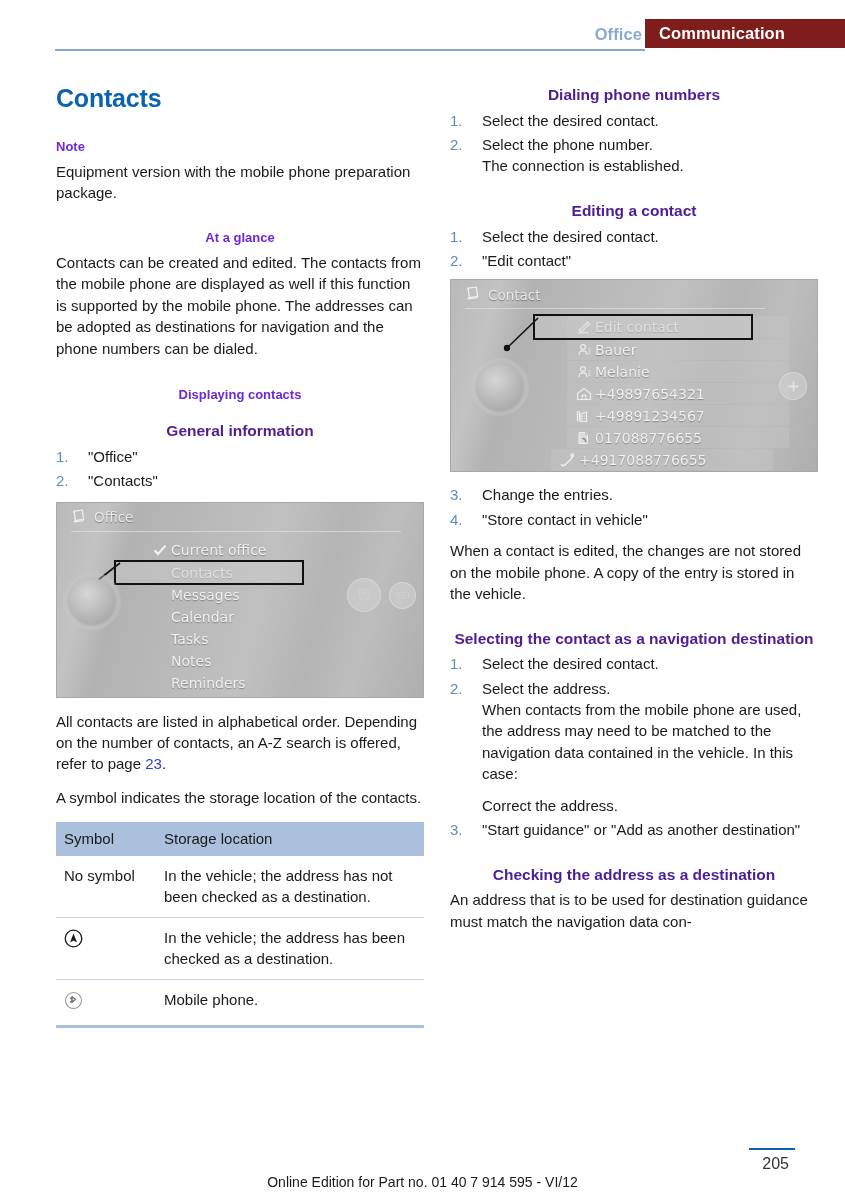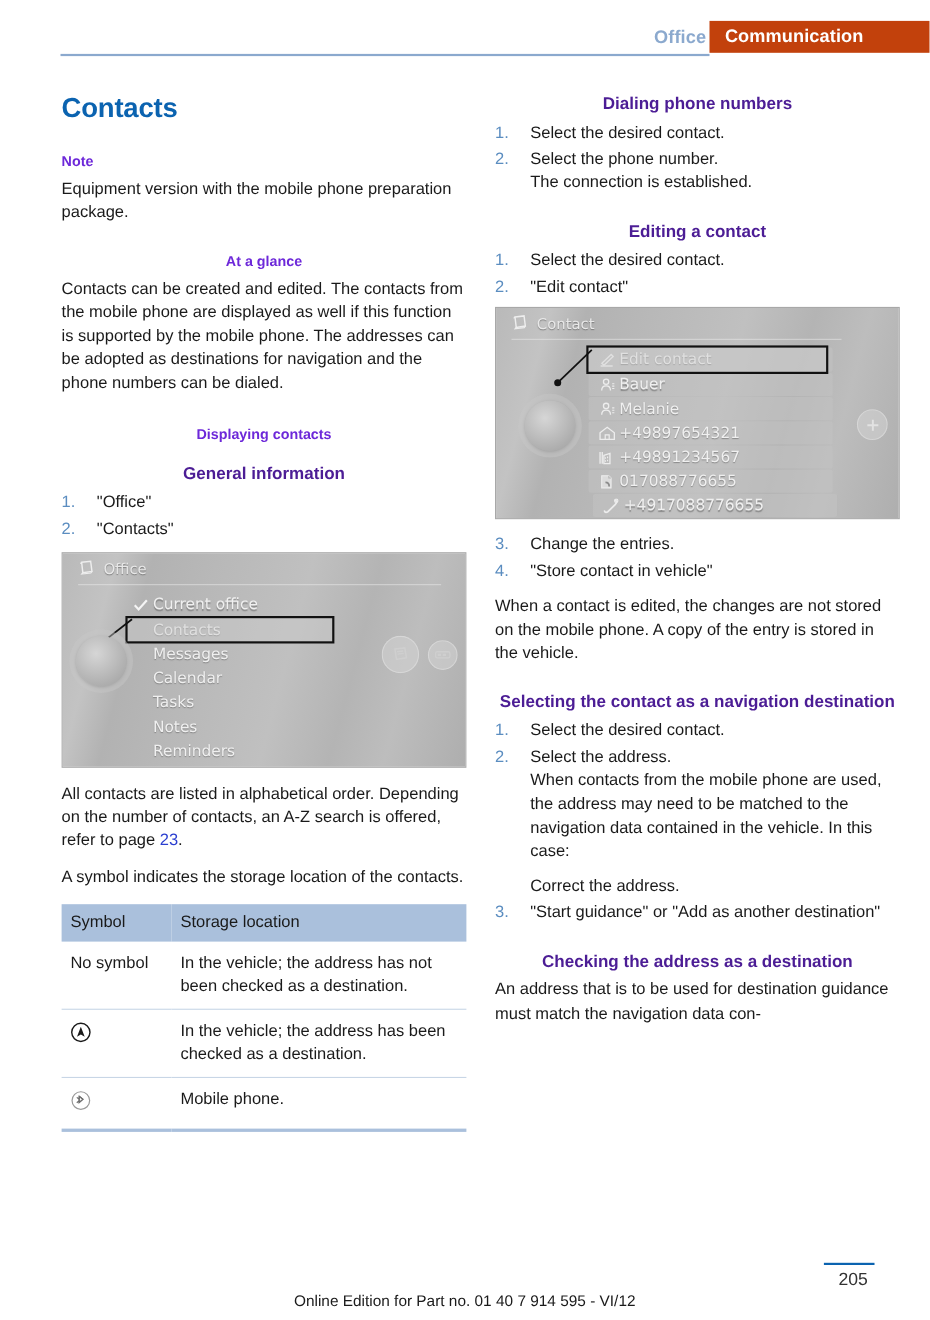--- a/index.html
+++ b/index.html
@@ -31,21 +31,21 @@
     font-weight: bold;
     color: #8ba9ce;
     letter-spacing: 0.1px;
   }
   .header-tab-comm {
     position: absolute;
     right: 0;
     top: 19px;
     width: 200px;
     height: 29px;
-    background: #c2410c;
+    background: #7f1d1d;
     color: #ffffff;
     font-size: 16.5px;
     font-weight: bold;
     display: flex;
     align-items: center;
     padding-left: 14px;
     box-sizing: border-box;
     letter-spacing: 0.1px;
   }
   .header-rule {
@@ -163,20 +163,21 @@
     height: 1px;
     background: rgba(235,235,235,.55);
   }
   .id-row {
     position: absolute;
     display: flex;
     align-items: center;
     color: #f0f0f0;
     font-size: 14px;
     text-shadow: 0 1px 1px rgba(90,90,90,.55);
+    margin-left: 32px;
   }
   .id-row.shaded { background: rgba(195,195,195,.55); border-radius: 2px; }
   .id-row .ico {
     width: 22px;
     display: flex;
     justify-content: center;
     align-items: center;
     flex: none;
   }
   .callout-box {
@@ -527,21 +528,21 @@
       <span class="ico">
         <svg width="16" height="14" viewBox="0 0 16 14">
           <path d="M3 1.5 L9.5 1.5 L11.5 3.5 L11.5 12.5 L3 12.5 Z" fill="#dcdcdc" stroke="#ededed" stroke-width="1"></path>
           <path d="M9.5 1.5 L9.5 3.5 L11.5 3.5" fill="none" stroke="#b5b5b5" stroke-width="1"></path>
           <path d="M6.4 7.5 Q9.8 7.5 9.8 11.2" fill="none" stroke="#8c8c8c" stroke-width="1.6"></path>
         </svg>
       </span>
       <span>017088776655</span>
     </div>
 
-    <div class="id-row shaded" style="left:88px;top:169px;width:216px;height:21px;padding-left:6px;">
+    <div class="id-row shaded" style="left:68px;top:169px;width:216px;height:21px;padding-left:6px;">
       <span class="ico">
         <svg width="16" height="14" viewBox="0 0 16 14">
           <path d="M11.8 1.8 Q13.4 3.4 11.2 5.8 Q8 9 4.6 12.2 Q2.4 13.6 1.6 11.6" fill="none" stroke="#ededed" stroke-width="1.6" stroke-linecap="round"></path>
           <circle cx="12.2" cy="2.2" r="1.5" fill="none" stroke="#ededed" stroke-width="1.1"></circle>
         </svg>
       </span>
       <span>+4917088776655</span>
     </div>
 
     <div class="callout-box" style="left:82px;top:34px;width:220px;height:26px;"></div>

